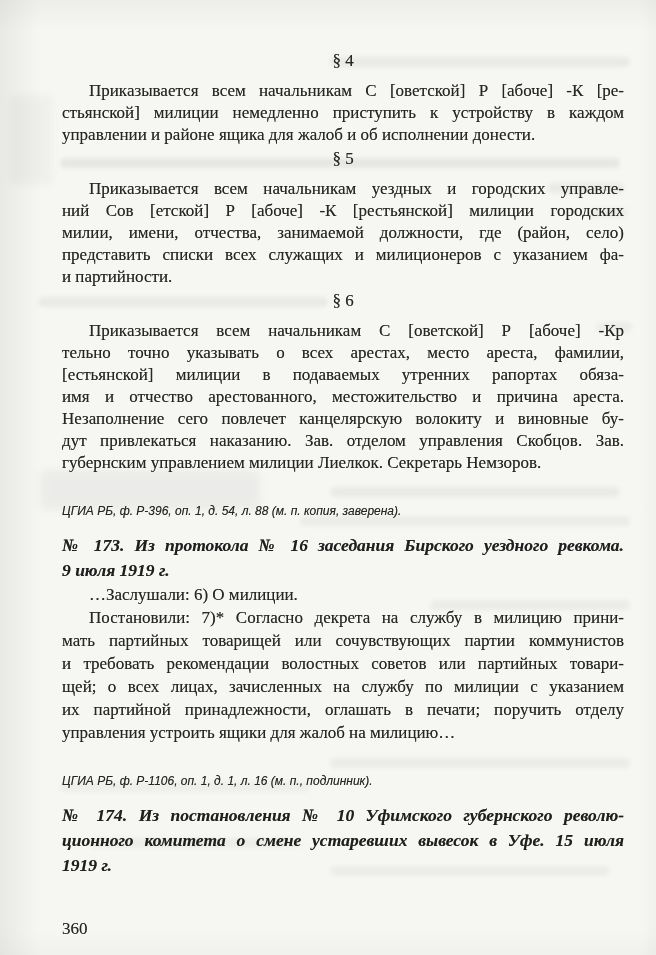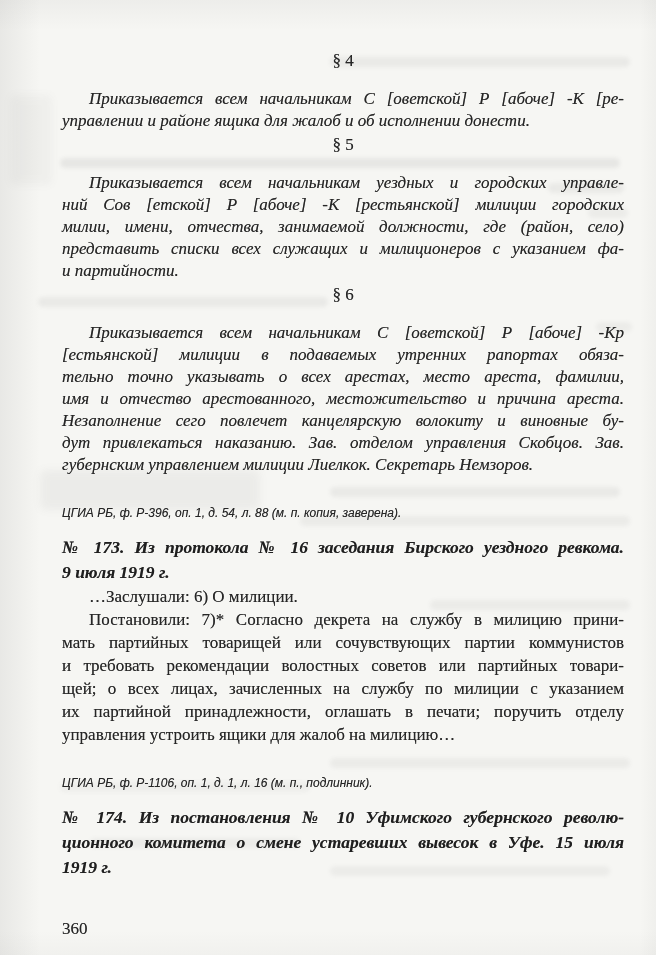--- a/index.html
+++ b/index.html
@@ -23,21 +23,21 @@
     font-size:17px;line-height:22px;
     text-shadow:0 0 .5px rgba(40,40,40,.55);
   }
   .just{text-align:justify;text-align-last:justify;}
   .indent{text-indent:27px;}
   .section-header{
     margin-top:2px;text-align:center;
     font-size:18px;line-height:24px;
     text-shadow:0 0 .5px rgba(40,40,40,.55);
   }
-  .paragraph{margin-top:16px;font-style:italic;}
+  .paragraph{margin-top:8px;}
   .excerpt-opening{}
   .excerpt-opening .line,.excerpt .line{line-height:23px;}
   .citation{margin-top:26px;}
   .citation .line{
     font-family:"Liberation Sans", sans-serif;
     font-style:italic;font-size:12px;line-height:22px;
     text-shadow:0 0 .4px rgba(40,40,40,.5);
   }
   .doc-heading{margin-top:11px;font-weight:bold;font-style:italic;color:#1f1f1f;}
   .doc-heading .line{font-size:17.5px;line-height:25px;}
@@ -90,39 +90,40 @@
     <i class="s s14"></i>
     <i class="s s15"></i>
   </div>
 
   <div class="column">
       <div class="block section-header">
         <div class="line">§ 4</div>
       </div>
       <div class="block paragraph">
         <div class="line just indent">Приказывается всем начальникам С [оветской] Р [абоче] -К [ре-</div>
+        <div class="line just">стьянской] милиции немедленно приступить к устройству в каждом</div>
         <div class="line">управлении и районе ящика для жалоб и об исполнении донести.</div>
       </div>
       <div class="block section-header">
         <div class="line">§ 5</div>
       </div>
       <div class="block paragraph">
         <div class="line just indent">Приказывается всем начальникам уездных и городских управле-</div>
         <div class="line just">ний Сов [етской] Р [абоче] -К [рестьянской] милиции городских</div>
         <div class="line just">милии, имени, отчества, занимаемой должности, где (район, село)</div>
         <div class="line just">представить списки всех служащих и милиционеров с указанием фа-</div>
         <div class="line">и партийности.</div>
       </div>
       <div class="block section-header">
         <div class="line">§ 6</div>
       </div>
       <div class="block paragraph">
         <div class="line just indent">Приказывается всем начальникам С [оветской] Р [абоче] -Кр</div>
+        <div class="line just">тельно точно указывать о всех арестах, место ареста, фамилии,</div>
         <div class="line just">[естьянской] милиции в подаваемых утренних рапортах обяза-</div>
-        <div class="line just">тельно точно указывать о всех арестах, место ареста, фамилии,</div>
         <div class="line just">имя и отчество арестованного, местожительство и причина ареста.</div>
         <div class="line just">Незаполнение сего повлечет канцелярскую волокиту и виновные бу-</div>
         <div class="line just">дут привлекаться наказанию. Зав. отделом управления Скобцов. Зав.</div>
         <div class="line">губернским управлением милиции Лиелкок. Секретарь Немзоров.</div>
       </div>
       <div class="block citation">
         <div class="line">ЦГИА РБ, ф. Р-396, оп. 1, д. 54, л. 88 (м. п. копия, заверена).</div>
       </div>
       <div class="block doc-heading">
         <div class="line just">№ 173. Из протокола № 16 заседания Бирского уездного ревкома.</div>

